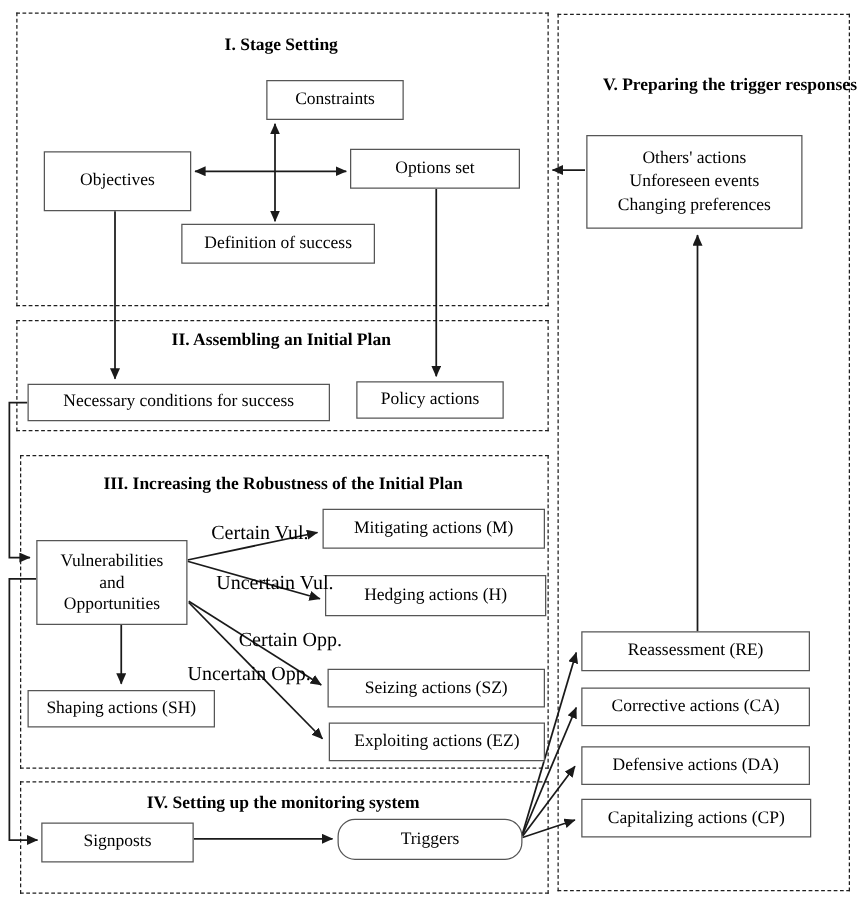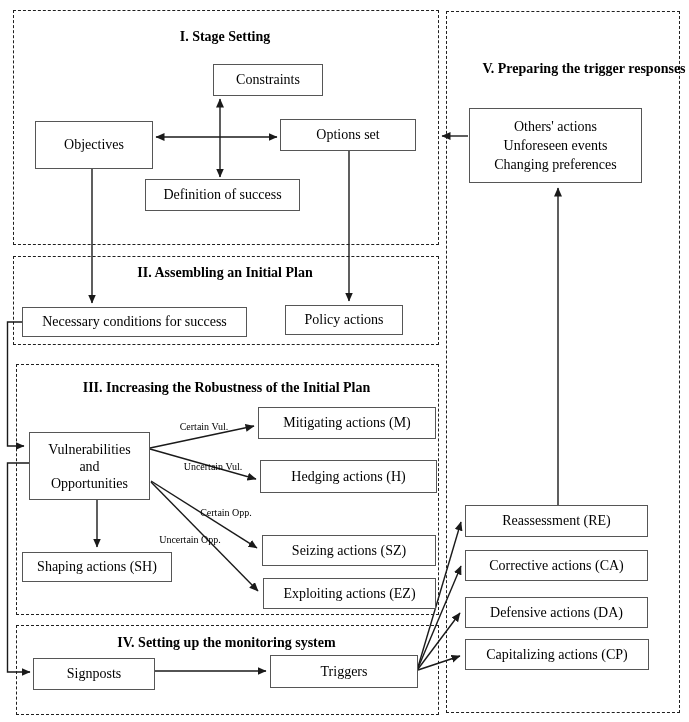--- a/index.html
+++ b/index.html
@@ -35,39 +35,39 @@
   
   .node{
     position:absolute;background:#ffffff;border:1.6px solid #565656;
     display:flex;flex-direction:column;align-items:center;justify-content:center;
     font-size:14px;line-height:18px;text-align:center;box-sizing:border-box;
   }
   #n-constraints   {left:169px;top:64px; width:110px;height:32px;margin-left:44px;}
   #n-objectives    {left:35px; top:121px;width:118px;height:48px;}
   #n-options-set   {left:280px;top:119px;width:136px;height:32px;}
   #n-definition    {left:145px;top:179px;width:155px;height:32px;}
-  #n-necessary     {left:22px; top:307px;width:225px;height:30px;}
+  #n-necessary     {left:22px; top:307px;width:242px;height:30px;}
   #n-policy        {left:285px;top:305px;width:118px;height:30px;}
   #n-vulnerab      {left:29px; top:432px;width:121px;height:68px;line-height:17px;}
   #n-mitigating    {left:258px;top:407px;width:178px;height:32px;}
   #n-hedging       {left:260px;top:460px;width:177px;height:33px;}
   #n-seizing       {left:262px;top:535px;width:174px;height:31px;align-items:center;}
   #n-exploiting    {left:263px;top:578px;width:173px;height:31px;}
   #n-shaping       {left:22px; top:552px;width:150px;height:30px;}
   #n-signposts     {left:33px; top:658px;width:122px;height:32px;}
-  #n-triggers      {left:270px;top:655px;width:148px;height:33px;}
+  #n-triggers      {left:270px;top:655px;width:148px;height:33px;border-radius:14px;}
   #n-trigger-events{left:469px;top:108px;width:173px;height:75px;line-height:19px;}
   #n-reassessment  {left:465px;top:505px;width:183px;height:32px;}
   #n-corrective    {left:465px;top:550px;width:183px;height:31px;}
   #n-defensive     {left:465px;top:597px;width:183px;height:31px;}
   #n-capitalizing  {left:465px;top:639px;width:184px;height:31px;}
 
   
   .edge-label{
-    position:absolute;font-size:10px;line-height:13px;text-align:center;white-space:nowrap;
+    position:absolute;font-size:16px;line-height:13px;text-align:center;white-space:nowrap;
   }
   #lbl-certain-vul  {left:169px;top:420px;width:70px;}
   #lbl-uncertain-vul{left:173px;top:460px;width:80px;}
   #lbl-certain-opp  {left:191px;top:506px;width:70px;}
   #lbl-uncertain-opp{left:150px;top:533px;width:80px;}
 </style>
 </head>
 <body>
 
 <div class="stage">

